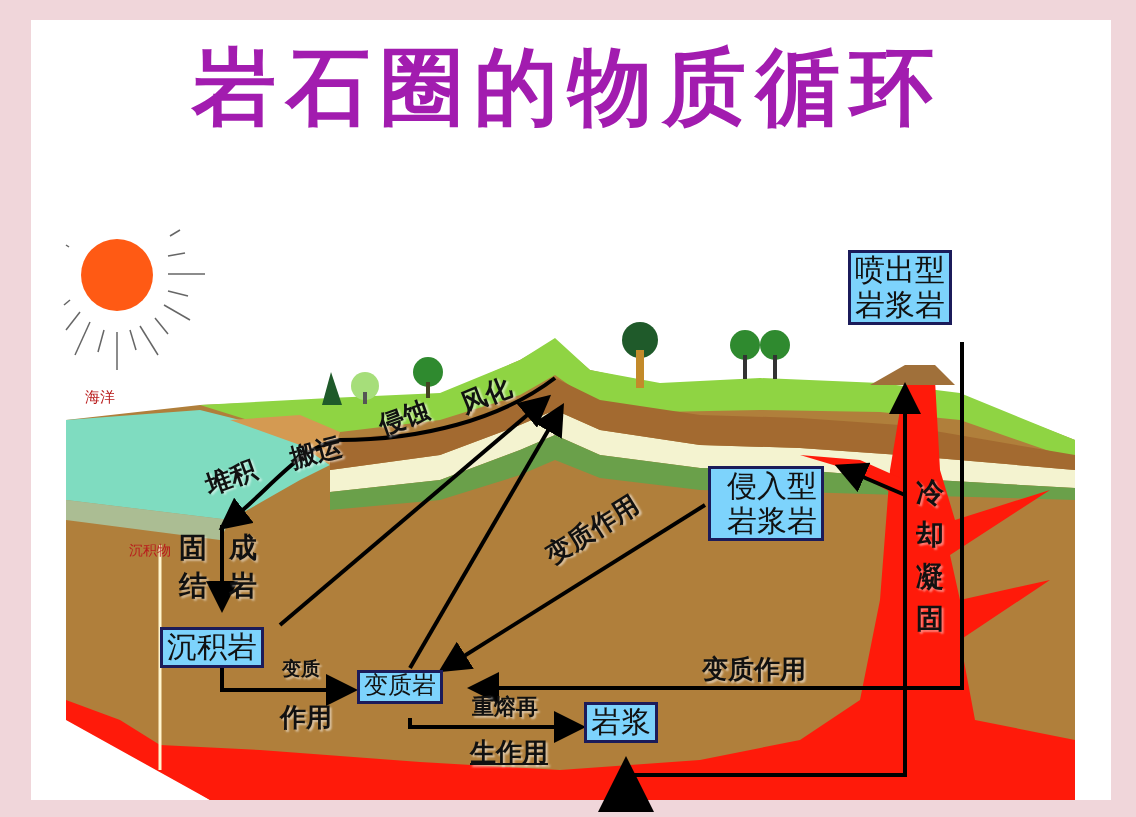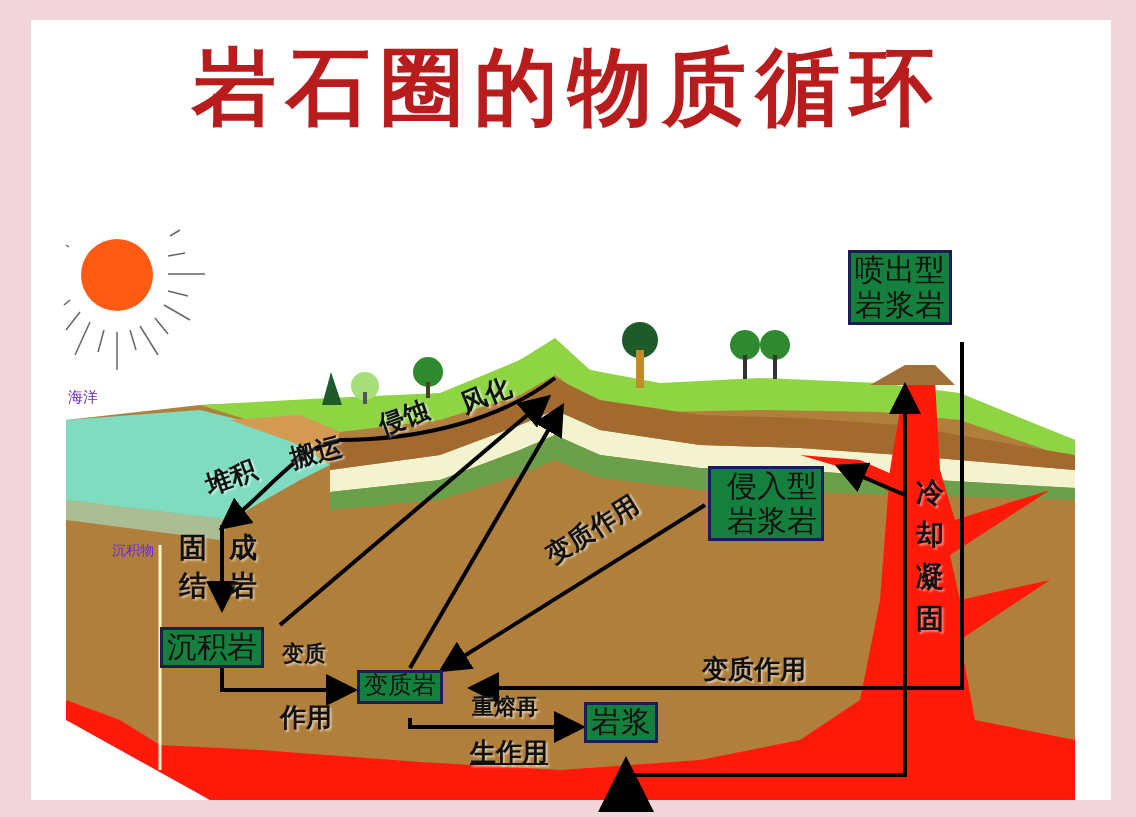--- a/index.html
+++ b/index.html
@@ -1,23 +1,23 @@
 <!DOCTYPE html>
 <html><head>
 <meta charset="utf-8">
 <style>
   html, body { margin:0; padding:0; }
   body { width:1136px; height:817px; background:#f0d6da; position:relative; overflow:hidden; font-family:"DejaVu Sans", sans-serif; }
   .slide { position:absolute; left:31px; top:20px; width:1080px; height:780px; background:#ffffff; }
-  .title { position:absolute; left:0; top:45px; width:1136px; text-align:center; font-family:"DejaVu Serif", serif; font-weight:bold; font-size:84px; letter-spacing:10px; color:#b91c1c; line-height:1; }
+  .title { position:absolute; left:0; top:45px; width:1136px; text-align:center; font-family:"DejaVu Serif", serif; font-weight:bold; font-size:84px; letter-spacing:10px; color:#a21caf; line-height:1; }
   svg.scene { position:absolute; left:0; top:0; }
-  .box { position:absolute; background:#15803d; border:3px solid #1b1b5a; color:#111; font-family:"DejaVu Sans", sans-serif; text-align:center; line-height:1.15; padding:0 4px; }
+  .box { position:absolute; background:#7dd3fc; border:3px solid #1b1b5a; color:#111; font-family:"DejaVu Sans", sans-serif; text-align:center; line-height:1.15; padding:0 4px; }
   .lbl { position:absolute; font-family:"DejaVu Serif", serif; font-weight:bold; color:#111; text-shadow:2px 2px 2px rgba(255,255,255,0.55); white-space:nowrap; }
   .vlbl { position:absolute; font-family:"DejaVu Serif", serif; font-weight:bold; color:#111; width:30px; font-size:28px; line-height:1.25; text-align:center; text-shadow:2px 2px 2px rgba(255,255,255,0.45); }
-  .small { position:absolute; font-family:"DejaVu Sans", sans-serif; color:#6d28d9; font-size:15px; }
+  .small { position:absolute; font-family:"DejaVu Sans", sans-serif; color:#b91c1c; font-size:15px;margin-left:17px; }
 </style>
 </head>
 <body>
 
 <div class="slide"></div>
 
 <div class="title">岩石圈的物质循环</div>
 
 <svg class="scene" width="1136" height="817" viewBox="0 0 1136 817">
   <defs>
@@ -125,21 +125,21 @@
 <div class="lbl" style="left:205px;top:460px;font-size:26px;transform:rotate(-20deg);">堆积</div>
 <div class="lbl" style="left:290px;top:435px;font-size:26px;transform:rotate(-15deg);">搬运</div>
 <div class="lbl" style="left:378px;top:400px;font-size:26px;transform:rotate(-20deg);">侵蚀</div>
 <div class="lbl" style="left:460px;top:378px;font-size:26px;transform:rotate(-22deg);">风化</div>
 
 <div class="vlbl" style="left:178px;top:530px;">固</div>
 <div class="vlbl" style="left:178px;top:568px;">结</div>
 <div class="vlbl" style="left:228px;top:530px;">成</div>
 <div class="vlbl" style="left:228px;top:568px;">岩</div>
 
-<div class="lbl" style="left:282px;top:639px;font-size:22px;">变质</div>
+<div class="lbl" style="left:282px;top:656px;font-size:19px;">变质</div>
 <div class="lbl" style="left:280px;top:700px;font-size:26px;text-align:center;">作用</div>
 
 <div class="lbl" style="left:548px;top:540px;font-size:26px;transform:rotate(-32deg);transform-origin:left center;">变质作用</div>
 <div class="lbl" style="left:702px;top:652px;font-size:26px;">变质作用</div>
 
 <div class="lbl" style="left:472px;top:692px;font-size:22px;">重熔再</div>
 <div class="lbl" style="left:470px;top:735px;font-size:26px;text-decoration:underline;">生作用</div>
 
 <div class="vlbl" style="left:915px;top:475px;">冷</div>
 <div class="vlbl" style="left:915px;top:517px;">却</div>

